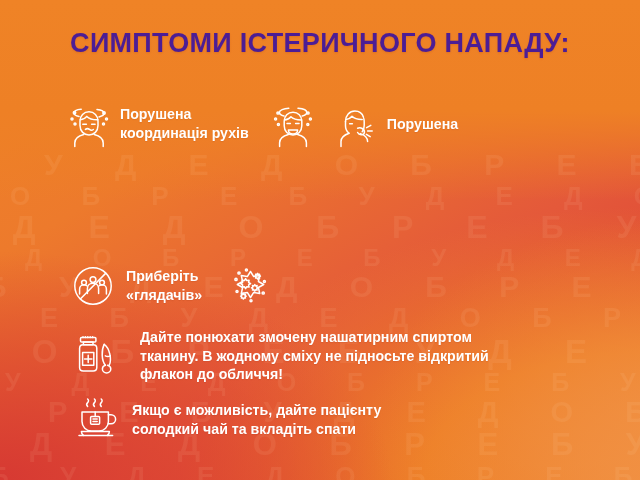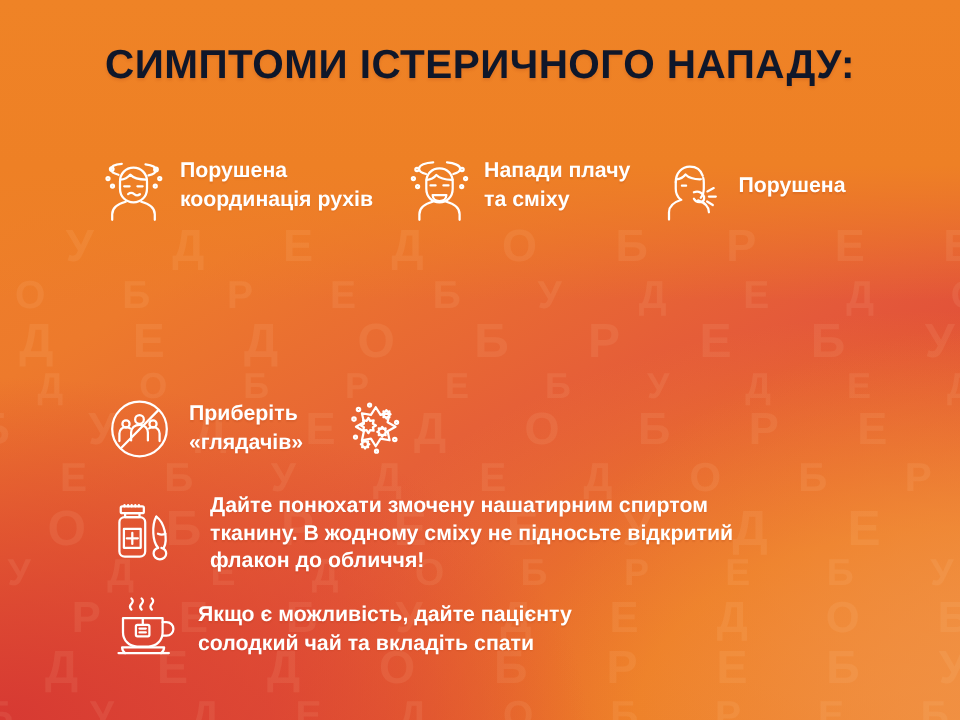--- a/index.html
+++ b/index.html
@@ -49,21 +49,21 @@
     letter-spacing:22px;
   }
 
   
   .content { position:absolute; inset:0; }
 
   h1.title {
     position:absolute;
     left:0; right:0;
     text-align:center;
-    color:#0f172a;
+    color:#4c1d95;
     font-weight:700;
     font-size:27px;
     line-height:1.17;
     letter-spacing:.3px;
     text-shadow:0 1px 2px rgba(150,50,15,.18);
   }
   #title-1 { top:28px; }
   #title-2 { top:188px; }
 
   .row { position:absolute; display:flex; align-items:center; }
@@ -166,22 +166,20 @@
               <circle cx="39.4" cy="19" r="1"></circle>
             <circle cx="7.4" cy="24.4" r="1"></circle>
               <circle cx="36.8" cy="24.4" r="1"></circle>
             <path d="M13.2 21.2c0-5.2 3.7-9 8.8-9s8.8 3.8 8.8 9v4.6c0 5.5-3.9 9.1-8.8 9.1s-8.8-3.6-8.8-9.1v-4.6z"></path>
             <path d="M13.4 20c2.6-.2 4.9-1.3 6.5-3.3 2 2 5.3 3.3 10.8 3.2"></path>
             <path d="M16 23.6h3.4M24.6 23.6H28"></path>
             <path d="M17.4 30h9.2c0 2.4-2 4-4.6 4s-4.6-1.6-4.6-4z"></path>
             <path d="M17.4 34.5c-5.3 1.4-8.8 4.4-8.8 8.3v3.7M26.6 34.5c5.3 1.4 8.8 4.4 8.8 8.3v3.7"></path>
           </svg>
         </span>
-        <span class="txt">Напади плачу
-та сміху</span>
       </div>
 
       <div class="sym" id="sym-2">
         <span class="icon">
           <svg width="46" height="48" viewBox="0 0 46 48" fill="none" stroke="#fff" stroke-width="1.5" stroke-linecap="round" stroke-linejoin="round">
             <path d="M12.5 21.4c0-6 4-10.3 9.4-10.3 4.2 0 7.4 2.4 8.6 6.1"></path>
             <path d="M30.8 18.6c.3 1 .4 1.9.4 3v4c0 2.6-.7 4.7-2 6.2"></path>
             <path d="M12.5 21.4v4.4c0 3 1.2 5.5 3.2 7.2"></path>
             <path d="M13 19.6c2.4-.3 4.5-1.4 6-3.3 1.9 2 5 3.3 10.2 3.2"></path>
             <path d="M16.6 23.8h2.8"></path>

